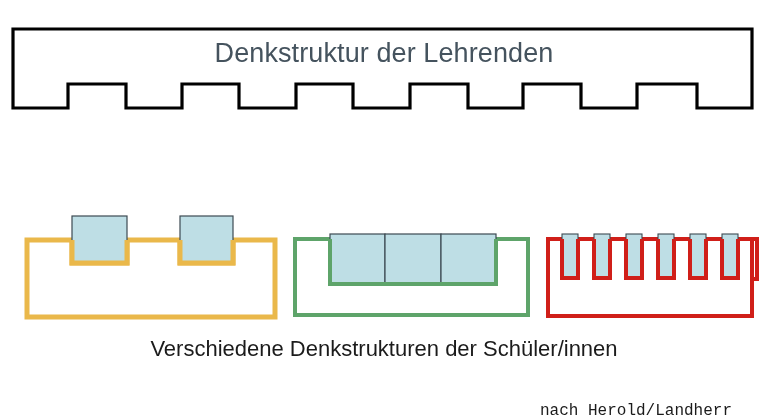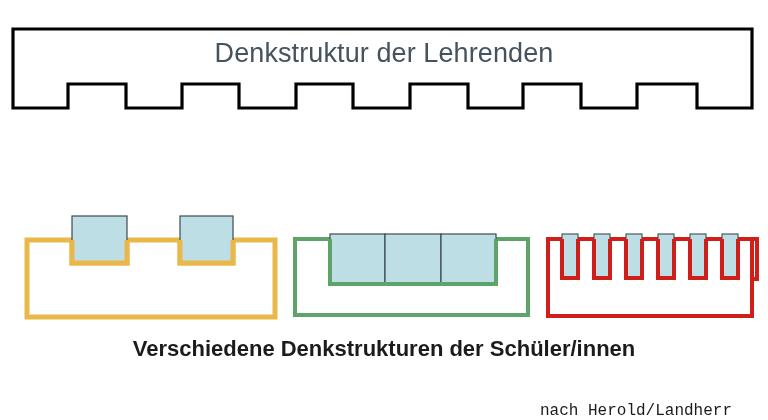--- a/index.html
+++ b/index.html
@@ -48,21 +48,21 @@
     letter-spacing: 0.1px;
   }
 
   .caption-students {
     left: 0;
     top: 322px;
     width: 768px;
     text-align: center;
     font-size: 22px;
     color: #1b1b1b;
-    font-weight: 700;
+    font-weight: 400;
   }
 
   .credit {
     right: 36px;
     top: 387px;
     font-size: 16px;
     color: #1b1b1b;
     font-weight: 400;
     text-align: right;
     font-family: Liberation Mono, monospace;

